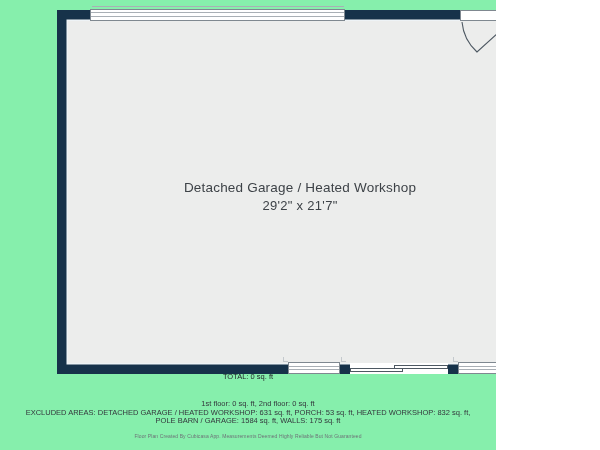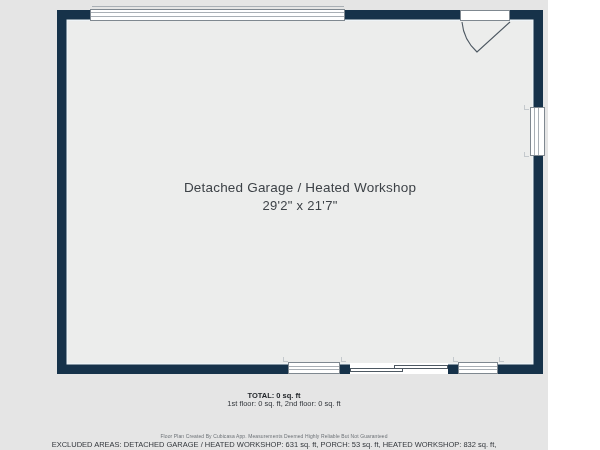--- a/index.html
+++ b/index.html
@@ -1,21 +1,21 @@
 <!DOCTYPE html>
 <html style="--wall: #16324a; --floor: #ecedec; --wborder: #7f8890; --wline: #a9afb5; --door: #4d5862; --tdark: #33373c; --tgray: #6d7277;"><head>
 <meta charset="utf-8">
 <style>
   :root{
     --wall:#16324a; --floor:#ecedec; --wborder:#7f8890; --wline:#a9afb5;
     --door:#4d5862; --tdark:#33373c; --tgray:#6d7277; --inner:#eef3f6;
   }
   html,body{margin:0;padding:0;}
   body{font-family:"Liberation Sans", sans-serif; background:#fff;}
-  .page{position:relative;width:548px;height:450px;background:#e5e5e5;overflow:hidden;}
+  .page{position:relative;width:496px;height:450px;background:#86efac;overflow:hidden;}
 
   
   .plan{position:absolute;left:57px;top:10px;width:486px;height:364px;background:var(--wall);}
   .interior{position:absolute;left:11px;top:11px;right:11px;bottom:11px;background:var(--floor);
             box-shadow:0 0 0 1.5px var(--inner);}
 
   .win{position:absolute;border:1px solid var(--wborder);box-sizing:border-box;}
   .win-h{background:linear-gradient(to bottom,#fff 0 2.5px,var(--wline) 2.5px 3.5px,#fff 3.5px 6px,var(--wline) 6px 7px,#fff 7px 100%);}
   .win-v{background:linear-gradient(to right,#fff 0 3px,var(--wline) 3px 4px,#fff 4px 7.5px,var(--wline) 7.5px 8.5px,#fff 8.5px 100%);}
 
@@ -38,23 +38,23 @@
 
   .tick{position:absolute;width:4px;height:4px;border-left:1px solid #c4c9cd;border-bottom:1px solid #c4c9cd;}
 
   
   .room-label{position:absolute;left:0;top:170px;width:100%;text-align:center;
               font-size:13.5px;color:#3d4247;letter-spacing:.2px;}
   .room-dims{position:absolute;left:0;top:188px;width:100%;text-align:center;
              font-size:13px;color:#3d4247;letter-spacing:.3px;}
 
   .txt{position:absolute;left:0;width:100%;text-align:center;color:var(--tdark);}
-  .total-line{top:391px;font-size:7.5px;font-weight:bold;color:#23272b;}
+  .total-line{top:372px;font-size:7.5px;font-weight:normal;color:#23272b;}
   .floors-line{top:399px;font-size:7.5px;padding-left:10px;}
-  .excl-1{top:407.5px;font-size:7.5px;margin-top:32px;}
+  .excl-1{top:407.5px;font-size:7.5px;}
   .excl-2{top:415.5px;font-size:7.5px;}
   .disclaimer{top:433px;font-size:5px;color:var(--tgray);letter-spacing:.1px;}
 </style>
 </head>
 <body>
 
 <div class="page">
 
   <div class="plan">
     <div class="interior"></div>
@@ -82,15 +82,16 @@
     <div class="tick" style="left:396px;top:347px;"></div>
     <div class="tick" style="left:442px;top:347px;"></div>
 
     <div class="room-label">Detached Garage / Heated Workshop</div>
     <div class="room-dims">29'2" x 21'7"</div>
   </div>
 
   <div class="txt total-line">TOTAL: 0 sq. ft</div>
   <div class="txt floors-line">1st floor: 0 sq. ft, 2nd floor: 0 sq. ft</div>
   <div class="txt excl-1">EXCLUDED AREAS: DETACHED GARAGE / HEATED WORKSHOP: 631 sq. ft, PORCH: 53 sq. ft, HEATED WORKSHOP: 832 sq. ft,</div>
+  <div class="txt excl-2">POLE BARN / GARAGE: 1584 sq. ft, WALLS: 175 sq. ft</div>
   <div class="txt disclaimer">Floor Plan Created By Cubicasa App. Measurements Deemed Highly Reliable But Not Guaranteed</div>
 
 </div>
 
 </body></html>

